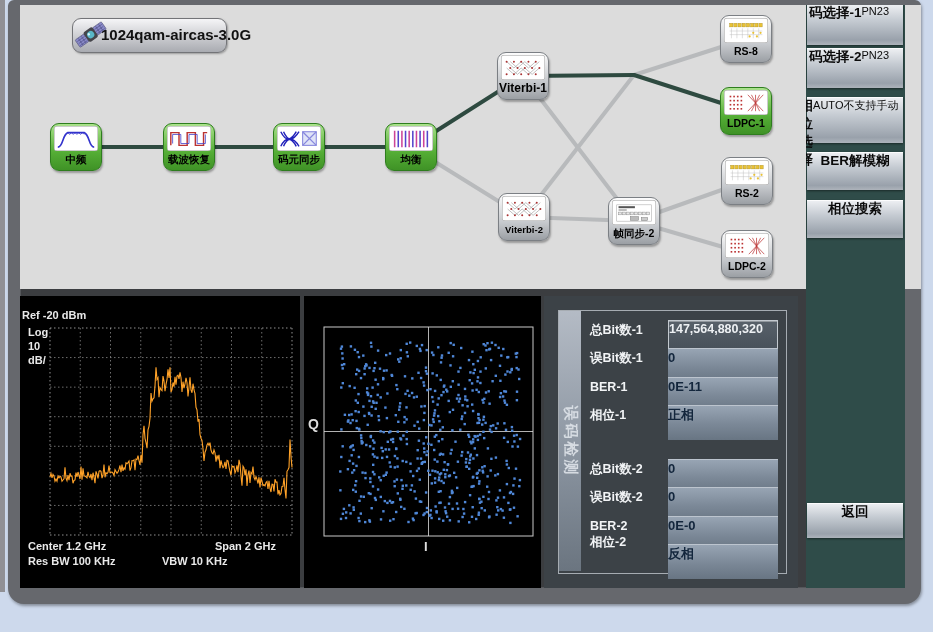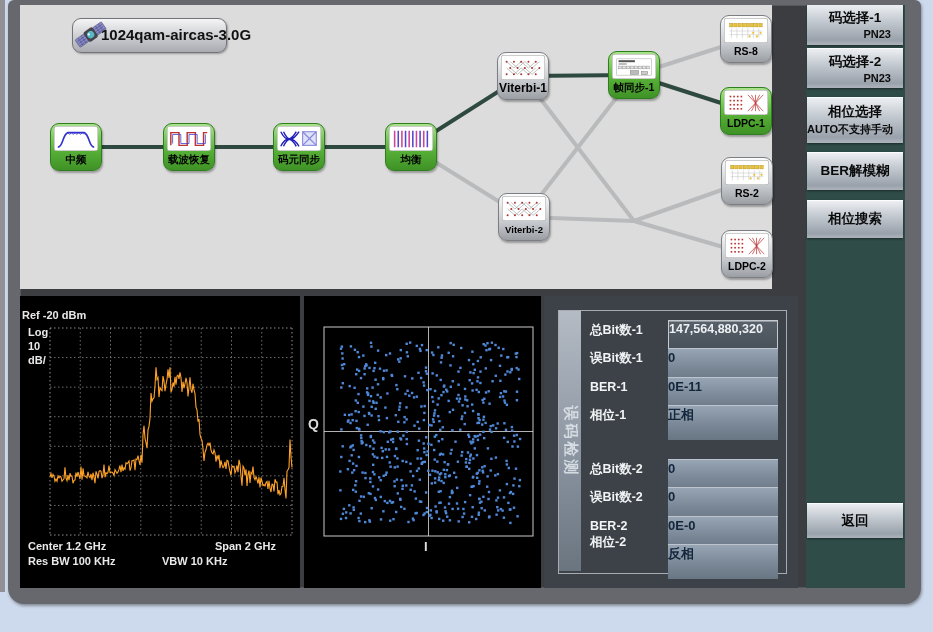--- a/index.html
+++ b/index.html
@@ -7,43 +7,43 @@
        font-family:"Liberation Sans","DejaVu Sans",sans-serif;}
 
   #edge-strip{position:absolute;left:0;top:0;width:5px;height:592px;background:#909095}
 
   #frame{position:absolute;left:8px;top:0;width:913px;height:604px;box-sizing:border-box;
          background:#3b3d40;border:12px solid #66686d;border-top-width:5px;
          border-right-width:16px;border-bottom-width:16px;border-radius:6px 6px 16px 16px;
          box-shadow:inset 0 0 0 1px #55575b,1px 2px 3px rgba(0,0,0,.35)}
 
   
-  #flow-area{position:absolute;left:20px;top:5px;width:752px;height:284px;background:#dcdcdc}
+  #flow-area{position:absolute;left:20px;top:5px;width:901px;height:284px;background:#dcdcdc}
   #flow-edges{position:absolute;left:0;top:0}
   .edge-idle{stroke:#b8babc;stroke-width:4;stroke-linecap:round}
   .edge-active{stroke:#2e4a40;stroke-width:4;stroke-linecap:round}
   .node{position:absolute;width:52px;height:48px;border-radius:9px;box-sizing:border-box;cursor:pointer}
   .node.green{background:linear-gradient(180deg,#aae28c,#54ad35 62%,#3f9226);border:1.5px solid #2e7d1e;box-shadow:1px 2px 2px rgba(0,0,0,.3)}
   .node.gray{background:linear-gradient(180deg,#fcfcfc,#c6c9cd 62%,#9b9fa4);border:1.5px solid #7b7f84;box-shadow:1px 2px 2px rgba(0,0,0,.3)}
   .plate{height:25px;margin:2px 3px 0;background:#fff;border-radius:3px;display:flex;align-items:center;justify-content:center;overflow:hidden;box-shadow:inset 0 0 0 .5px #999}
   .nlabel{height:17px;line-height:17px;text-align:center;font-size:10.5px;font-weight:bold;color:#000;white-space:nowrap}
 
   #title-pill{position:absolute;left:52px;top:13px;width:153px;height:33px;border-radius:9px;cursor:pointer;
       background:linear-gradient(180deg,#f5f5f7,#cbccd0 55%,#a9abb1);border:1.5px solid #737478;box-shadow:1px 1px 2px rgba(0,0,0,.3)}
   #title-text{position:absolute;left:28px;top:7px;font-size:15px;font-weight:bold;white-space:nowrap;color:#111}
   #sat-icon{position:absolute;left:0;top:-3px}
 
   
   #sidebar{position:absolute;left:806px;top:5px;width:99px;height:583px;background:#2f4c49;overflow:hidden}
   .sbtn{position:absolute;left:1px;width:96px;cursor:pointer;
       background:linear-gradient(180deg,#eff1f4,#c5cbd2 40%,#99a1ab 88%,#adb3bb);
       box-shadow:inset 0 1px 0 rgba(255,255,255,.8),0 1px 2px rgba(0,0,0,.45);
-      display:flex;flex-direction:column;justify-content:center}
+      display:flex;justify-content:center}
   .sbtn .main{text-align:center;font-size:13.5px;font-weight:bold;color:#0b0b0b}
-  .sbtn .sub{text-align:right;padding-right:12px;font-size:11px;font-weight:bold;color:#0b0b0b;margin-top:1px;white-space:nowrap}
+  .sbtn .sub{text-align:right;padding-right:12px;font-size:11px;font-weight:normal;color:#0b0b0b;margin-top:1px;white-space:nowrap}
 
   
   #spectrum{position:absolute;left:20px;top:296px;width:280px;height:292px;background:#000;color:#e9e9e9}
   .sp-text{position:absolute;font-size:11px;font-weight:bold;white-space:nowrap}
 
   
   #constellation{position:absolute;left:304px;top:296px;width:237px;height:292px;background:#000;color:#ddd}
   #q-label{position:absolute;left:4px;top:120px;font-size:14px;font-weight:bold}
   #i-label{position:absolute;left:120px;top:243px;font-size:13px;font-weight:bold}
 
@@ -186,41 +186,41 @@
             <circle cx="4" cy="18" r="1.1"></circle>
             <circle cx="12" cy="18" r="1.1"></circle>
             <circle cx="20" cy="18" r="1.1"></circle>
             <circle cx="28" cy="18" r="1.1"></circle>
             <circle cx="36" cy="18" r="1.1"></circle>
           </g>
         </svg>
       </div>
       <div class="nlabel" style="font-size: 9.5px;">Viterbi-2</div>
     </div>
-    <div class="node green" style="left: 588px; top: 46px;">
+    <div class="node gray" style="left: 588px; top: 192px;">
       <div class="plate">
         <svg width="42" height="20" viewBox="0 0 44 22">
           <rect x="3" y="2" width="38" height="18" fill="#ffffff" stroke="#aaa" stroke-width="0.6"></rect>
           <rect x="5" y="3.5" width="18" height="2.2" fill="#555"></rect>
           <rect x="5" y="7" width="9" height="1.4" fill="#999"></rect>
           <g fill="#e8e8e8" stroke="#888" stroke-width="0.5">
             <rect x="5" y="10" width="3.4" height="3"></rect>
             <rect x="9.4" y="10" width="3.4" height="3"></rect>
             <rect x="13.8" y="10" width="3.4" height="3"></rect>
             <rect x="18.2" y="10" width="3.4" height="3"></rect>
             <rect x="22.6" y="10" width="3.4" height="3"></rect>
             <rect x="27" y="10" width="3.4" height="3"></rect>
             <rect x="31.4" y="10" width="3.4" height="3"></rect>
             <rect x="35.8" y="10" width="3.4" height="3"></rect>
           </g>
           <rect x="18" y="15" width="9" height="4" fill="#bbb" stroke="#777" stroke-width="0.5"></rect>
           <rect x="30" y="16" width="7" height="3.4" fill="#ccc" stroke="#777" stroke-width="0.5"></rect>
         </svg>
       </div>
-      <div class="nlabel">帧同步-1</div>
+      <div class="nlabel">帧同步-2</div>
     </div>
     <div class="node gray" style="left: 700px; top: 10px;">
       <div class="plate">
         <svg width="42" height="20" viewBox="0 0 44 22">
           <g fill="#e9c235" stroke="#a58a1d" stroke-width="0.4">
             <rect x="4" y="2.5" width="3.6" height="4"></rect>
             <rect x="8.6" y="2.5" width="3.6" height="4"></rect>
             <rect x="13.2" y="2.5" width="3.6" height="4"></rect>
             <rect x="17.8" y="2.5" width="3.6" height="4"></rect>
             <rect x="22.4" y="2.5" width="3.6" height="4"></rect>

